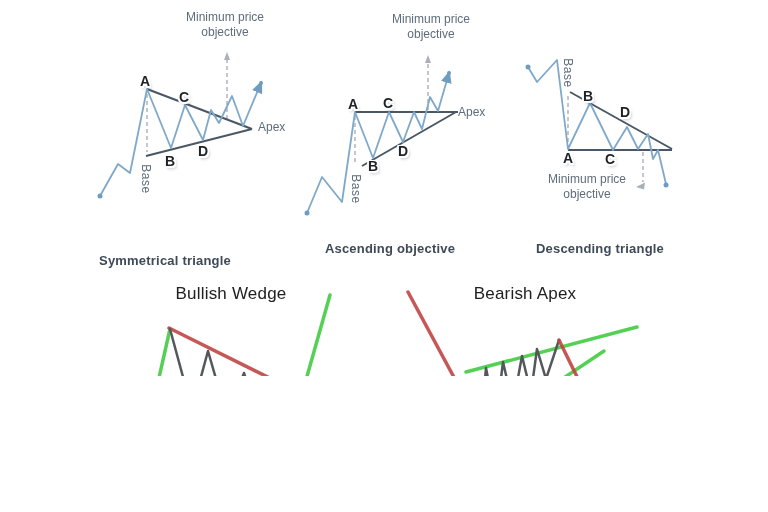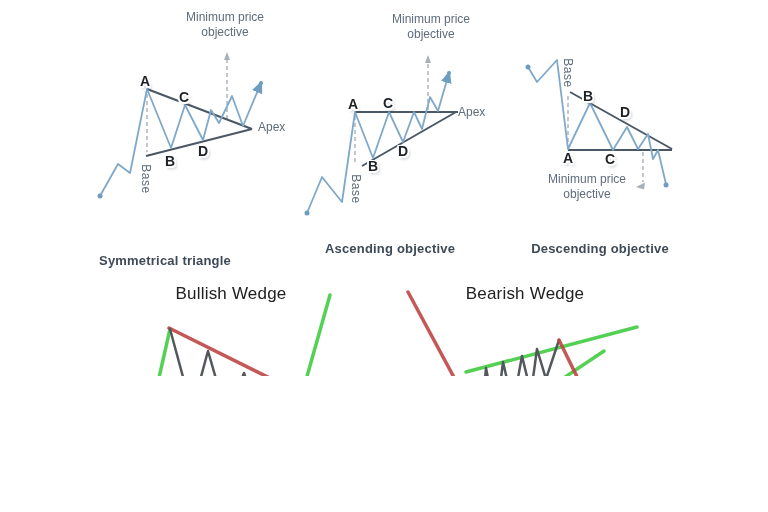--- a/index.html
+++ b/index.html
@@ -111,18 +111,18 @@
   <div class="lbl anno base-label" style="left:356px;top:189px;">Base</div>
   <div class="lbl anno apex-label" style="left:458px;top:112px;">Apex</div>
   <div class="caption" style="left:390px;top:248px;">Ascending objective</div>
 
   <div class="lbl anno base-label" style="left:568px;top:73px;">Base</div>
   <div class="lbl point-label" style="left:568px;top:158px;">A</div>
   <div class="lbl point-label" style="left:588px;top:96px;">B</div>
   <div class="lbl point-label" style="left:610px;top:159px;">C</div>
   <div class="lbl point-label" style="left:625px;top:112px;">D</div>
   <div class="objective" style="left:537px;top:172px;width:100px;">Minimum price objective</div>
-  <div class="caption" style="left:600px;top:248px;">Descending objective</div>
+  <div class="caption" style="left:600px;top:248px;">Descending triangle</div>
 
   <div class="wedge-title" style="left:231px;top:294px;">Bullish Wedge</div>
-  <div class="wedge-title" style="left:525px;top:294px;">Bearish Wedge</div>
+  <div class="wedge-title" style="left:525px;top:294px;">Bearish Apex</div>
 
 </div>
 
 </body></html>

